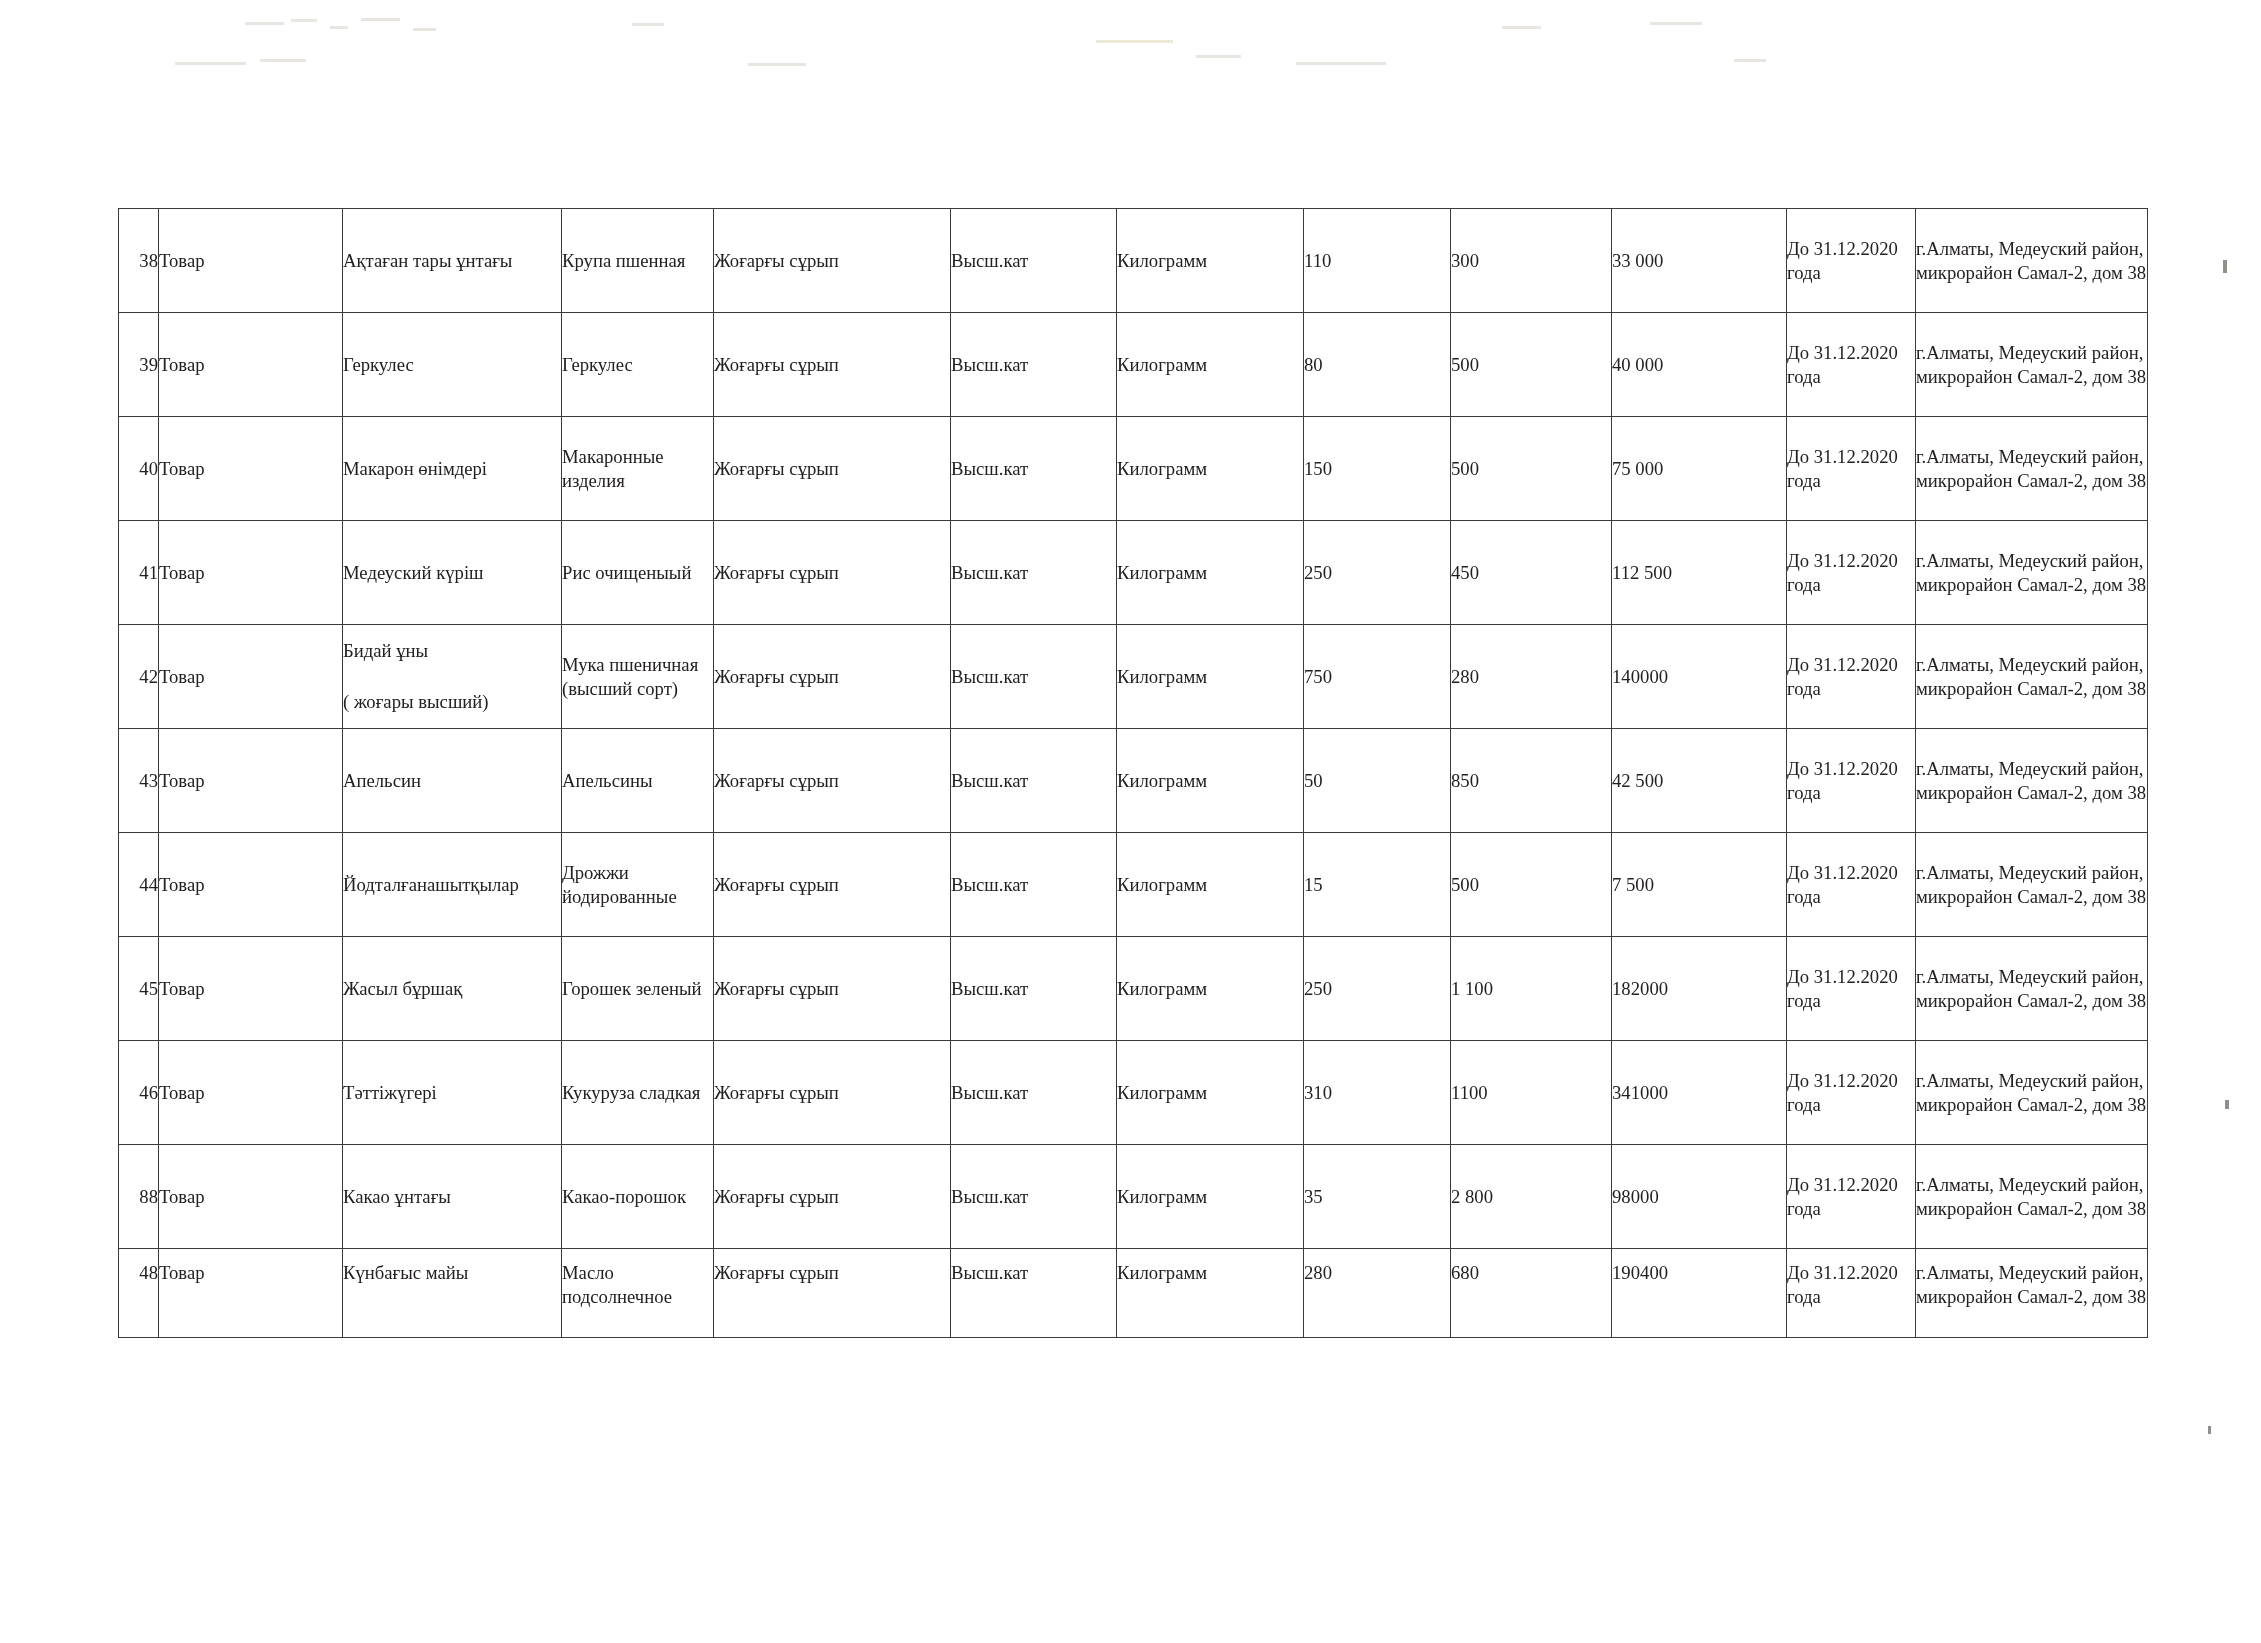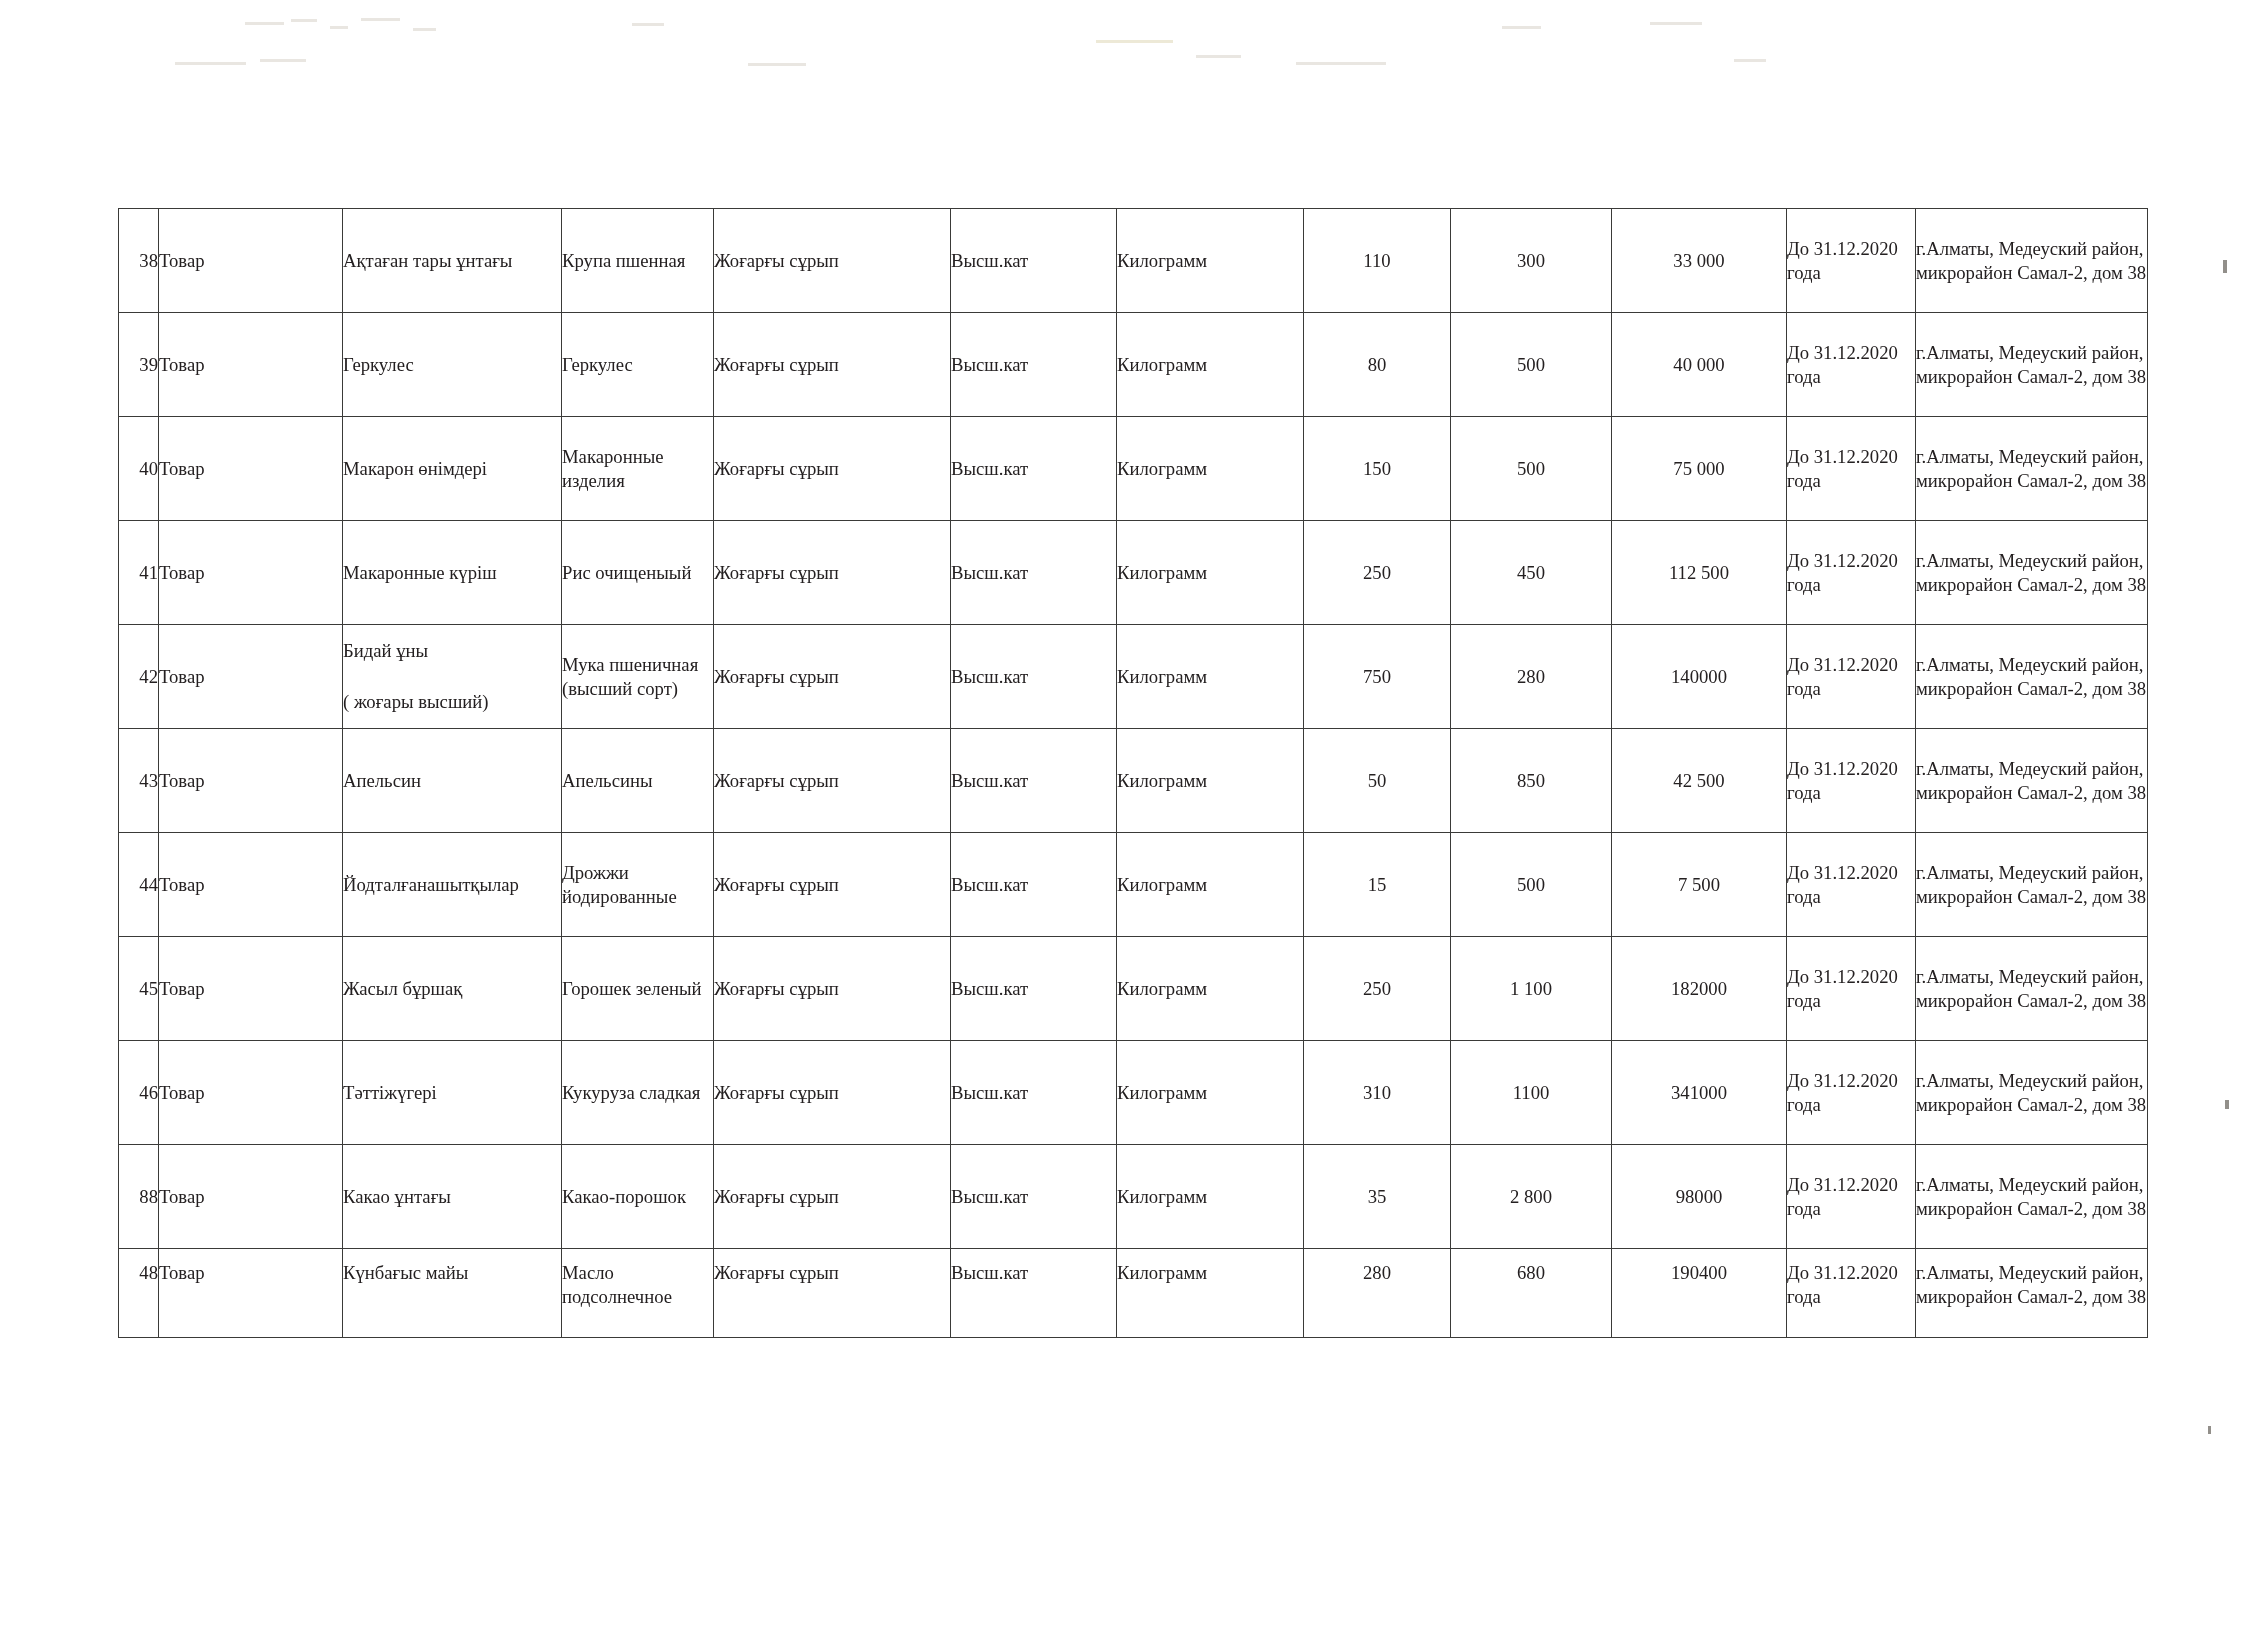--- a/index.html
+++ b/index.html
@@ -65,21 +65,21 @@
   col.c-qty      { width: 147px; }
   col.c-price    { width: 161px; }
   col.c-sum      { width: 175px; }
   col.c-term     { width: 129px; }
   col.c-addr     { width: 232px; }
 
   .cell-pad    { padding: 6.4px 9px; }
   .cell-pad-l  { padding: 6.4px 10.3px; }
 
   td.num-cell   { text-align: right; padding: 6.4px 7.7px 6.4px 3.9px; }
-  td.qty-cell, td.price-cell, td.sum-cell { text-align: center; }
+  td.qty-cell, td.price-cell, td.sum-cell { }
   td.term-cell  { text-align: left; padding: 6.4px 7.7px; }
   td.addr-cell  { text-align: left; padding: 6.4px 9px; }
 
   .row-tall td { height: 103px; }
 
   .name-kz-stack .kz-main { display:block; }
   .name-kz-stack .kz-sub  { display:block; margin-top: 27px; }
 
   
   tr.clipped td { height: 76px; vertical-align: top; padding-top: 11.6px; }
@@ -176,21 +176,21 @@
         <td class="qty-cell">150</td>
         <td class="price-cell">500</td>
         <td class="sum-cell">75 000</td>
         <td class="term-cell">До 31.12.2020 года</td>
         <td class="addr-cell">г.Алматы, Медеуский район, микрорайон Самал-2, дом 38</td>
       </tr>
 
       <tr class="row-tall">
         <td class="num-cell">41</td>
         <td class="cell-pad-l">Товар</td>
-        <td class="cell-pad">Макаронные күріш</td>
+        <td class="cell-pad">Медеуский күріш</td>
         <td class="cell-pad">Рис очищеныый</td>
         <td class="cell-pad">Жоғарғы сұрып</td>
         <td class="cell-pad">Высш.кат</td>
         <td class="cell-pad">Килограмм</td>
         <td class="qty-cell">250</td>
         <td class="price-cell">450</td>
         <td class="sum-cell">112 500</td>
         <td class="term-cell">До 31.12.2020 года</td>
         <td class="addr-cell">г.Алматы, Медеуский район, микрорайон Самал-2, дом 38</td>
       </tr>

